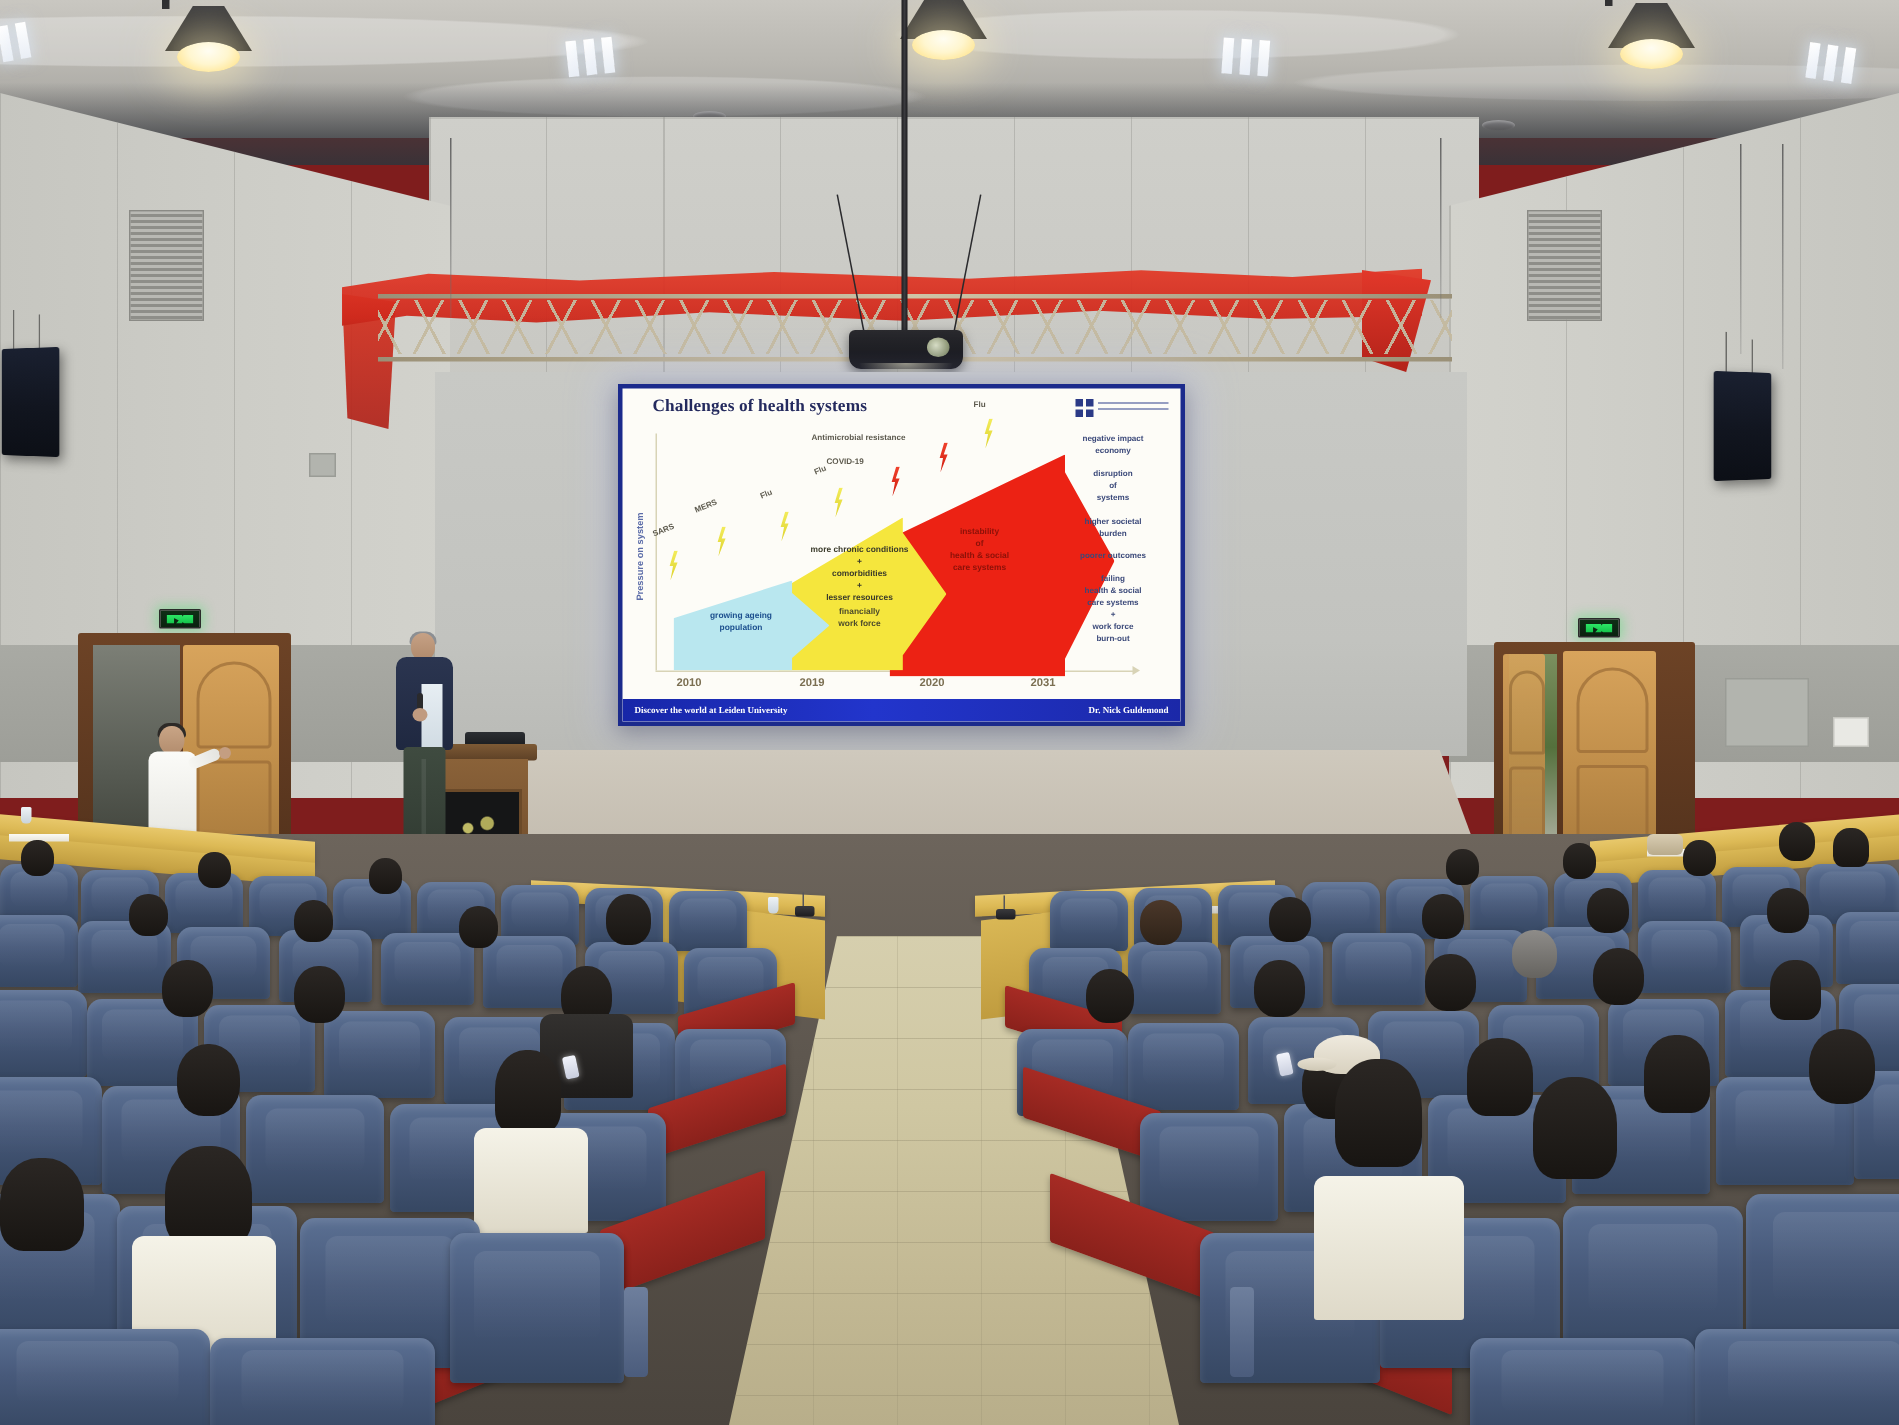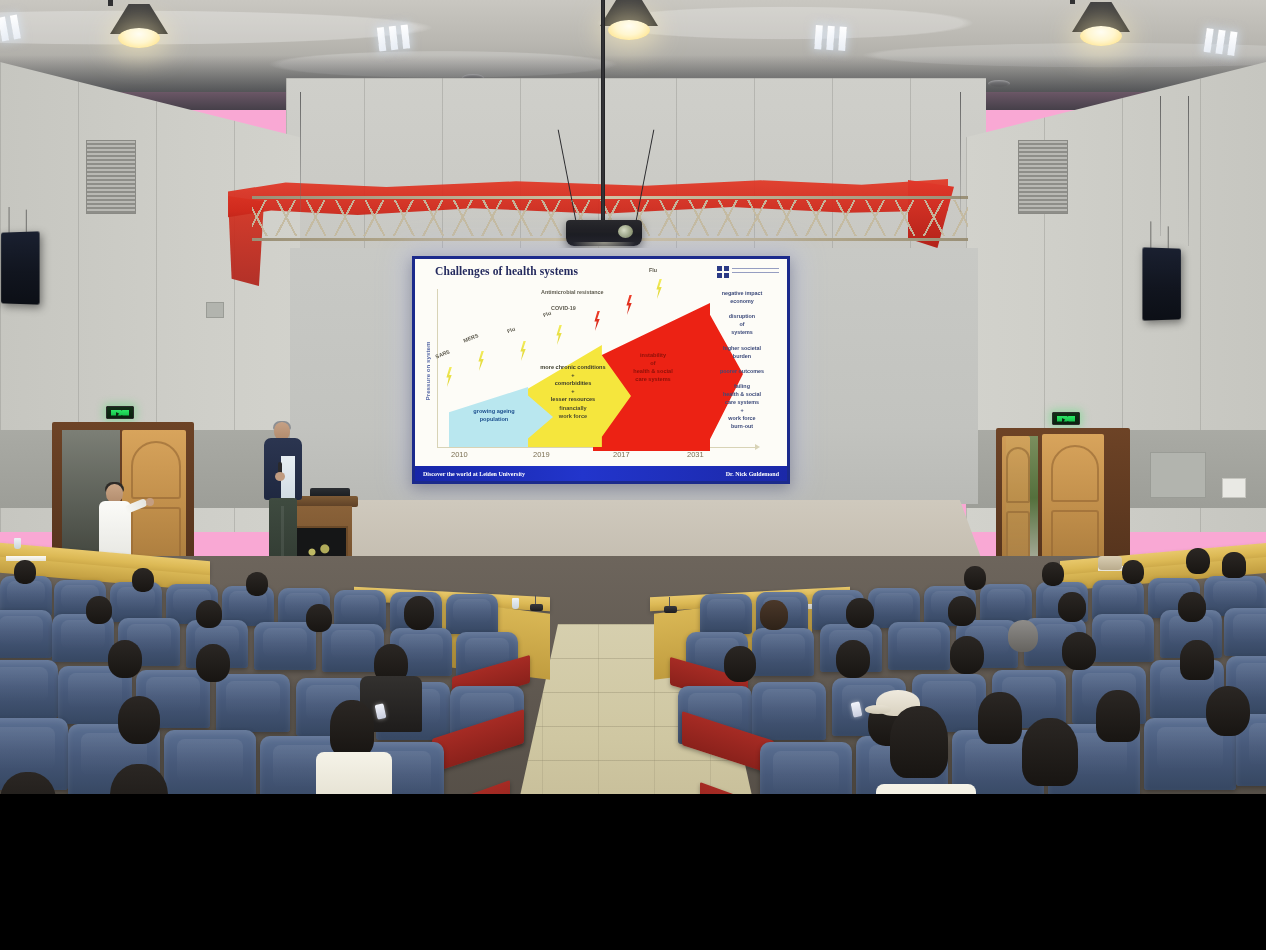--- a/index.html
+++ b/index.html
@@ -1,23 +1,23 @@
 <!DOCTYPE html>
 <html><head>
 <meta charset="utf-8">
 <style>
   html, body {
     margin: 0; padding: 0; background: #000;
     font-family: "Liberation Sans", sans-serif;
   }
   #scene {
     position: relative;
-    width: 1266px; height: 794px;
+    width: 1266px; height: 950px;
     overflow: hidden;
-    background: #f9a8d4;
+    background: #7f1d1d;
   }
 
   
   .ceiling {
     position: absolute; left: 0; top: 0; width: 1266px; height: 92px;
     background: linear-gradient(180deg, #c9c7c1 0%, #b9b7b1 45%, #9d9c98 100%);
   }
   .ceiling-tex {
     position: absolute; left: 0; top: 0; width: 100%; height: 100%;
     background-image:
@@ -251,21 +251,21 @@
   .axis-arrow-x {
     position: absolute; left: 340px; top: 185px;
     width: 0; height: 0;
     border-left: 5px solid #d8d3b6;
     border-top: 3.5px solid transparent; border-bottom: 3.5px solid transparent;
   }
   .xticks {
     position: absolute; left: 22px; top: 191px; width: 330px; height: 14px;
   }
   .xticks b {
-    position: absolute; font-size: 7.5px; font-weight: 400; color: #7b6f52;
+    position: absolute; font-size: 7.5px; font-weight: 700; color: #7b6f52;
   }
 
   
   .arrow-cyan {
     position: absolute; left: 34px; top: 128px; width: 104px; height: 60px;
     background: #b9e7ef;
     clip-path: polygon(0% 42%, 76% 0%, 76% 14%, 100% 50%, 76% 86%, 76% 100%, 0% 100%);
   }
   .arrow-yellow {
     position: absolute; left: 104px; top: 86px; width: 112px; height: 102px;
@@ -708,21 +708,21 @@
       <div class="axis-y">
         <span>Pressure on system</span>
       </div>
       <div class="axis-line-y"></div>
       <div class="axis-line-x"></div>
       <div class="axis-arrow-x"></div>
 
       <div class="xticks">
         <b style="left:14px;">2010</b>
         <b style="left:96px;">2019</b>
-        <b style="left:176px;">2017</b>
+        <b style="left:176px;">2020</b>
         <b style="left:250px;">2031</b>
       </div>
 
       <div class="arrow-red"></div>
       <div class="arrow-yellow"></div>
       <div class="arrow-cyan"></div>
 
       <div class="arrow-text t-cyan">
         <div>growing ageing</div>
         <div>population</div>

